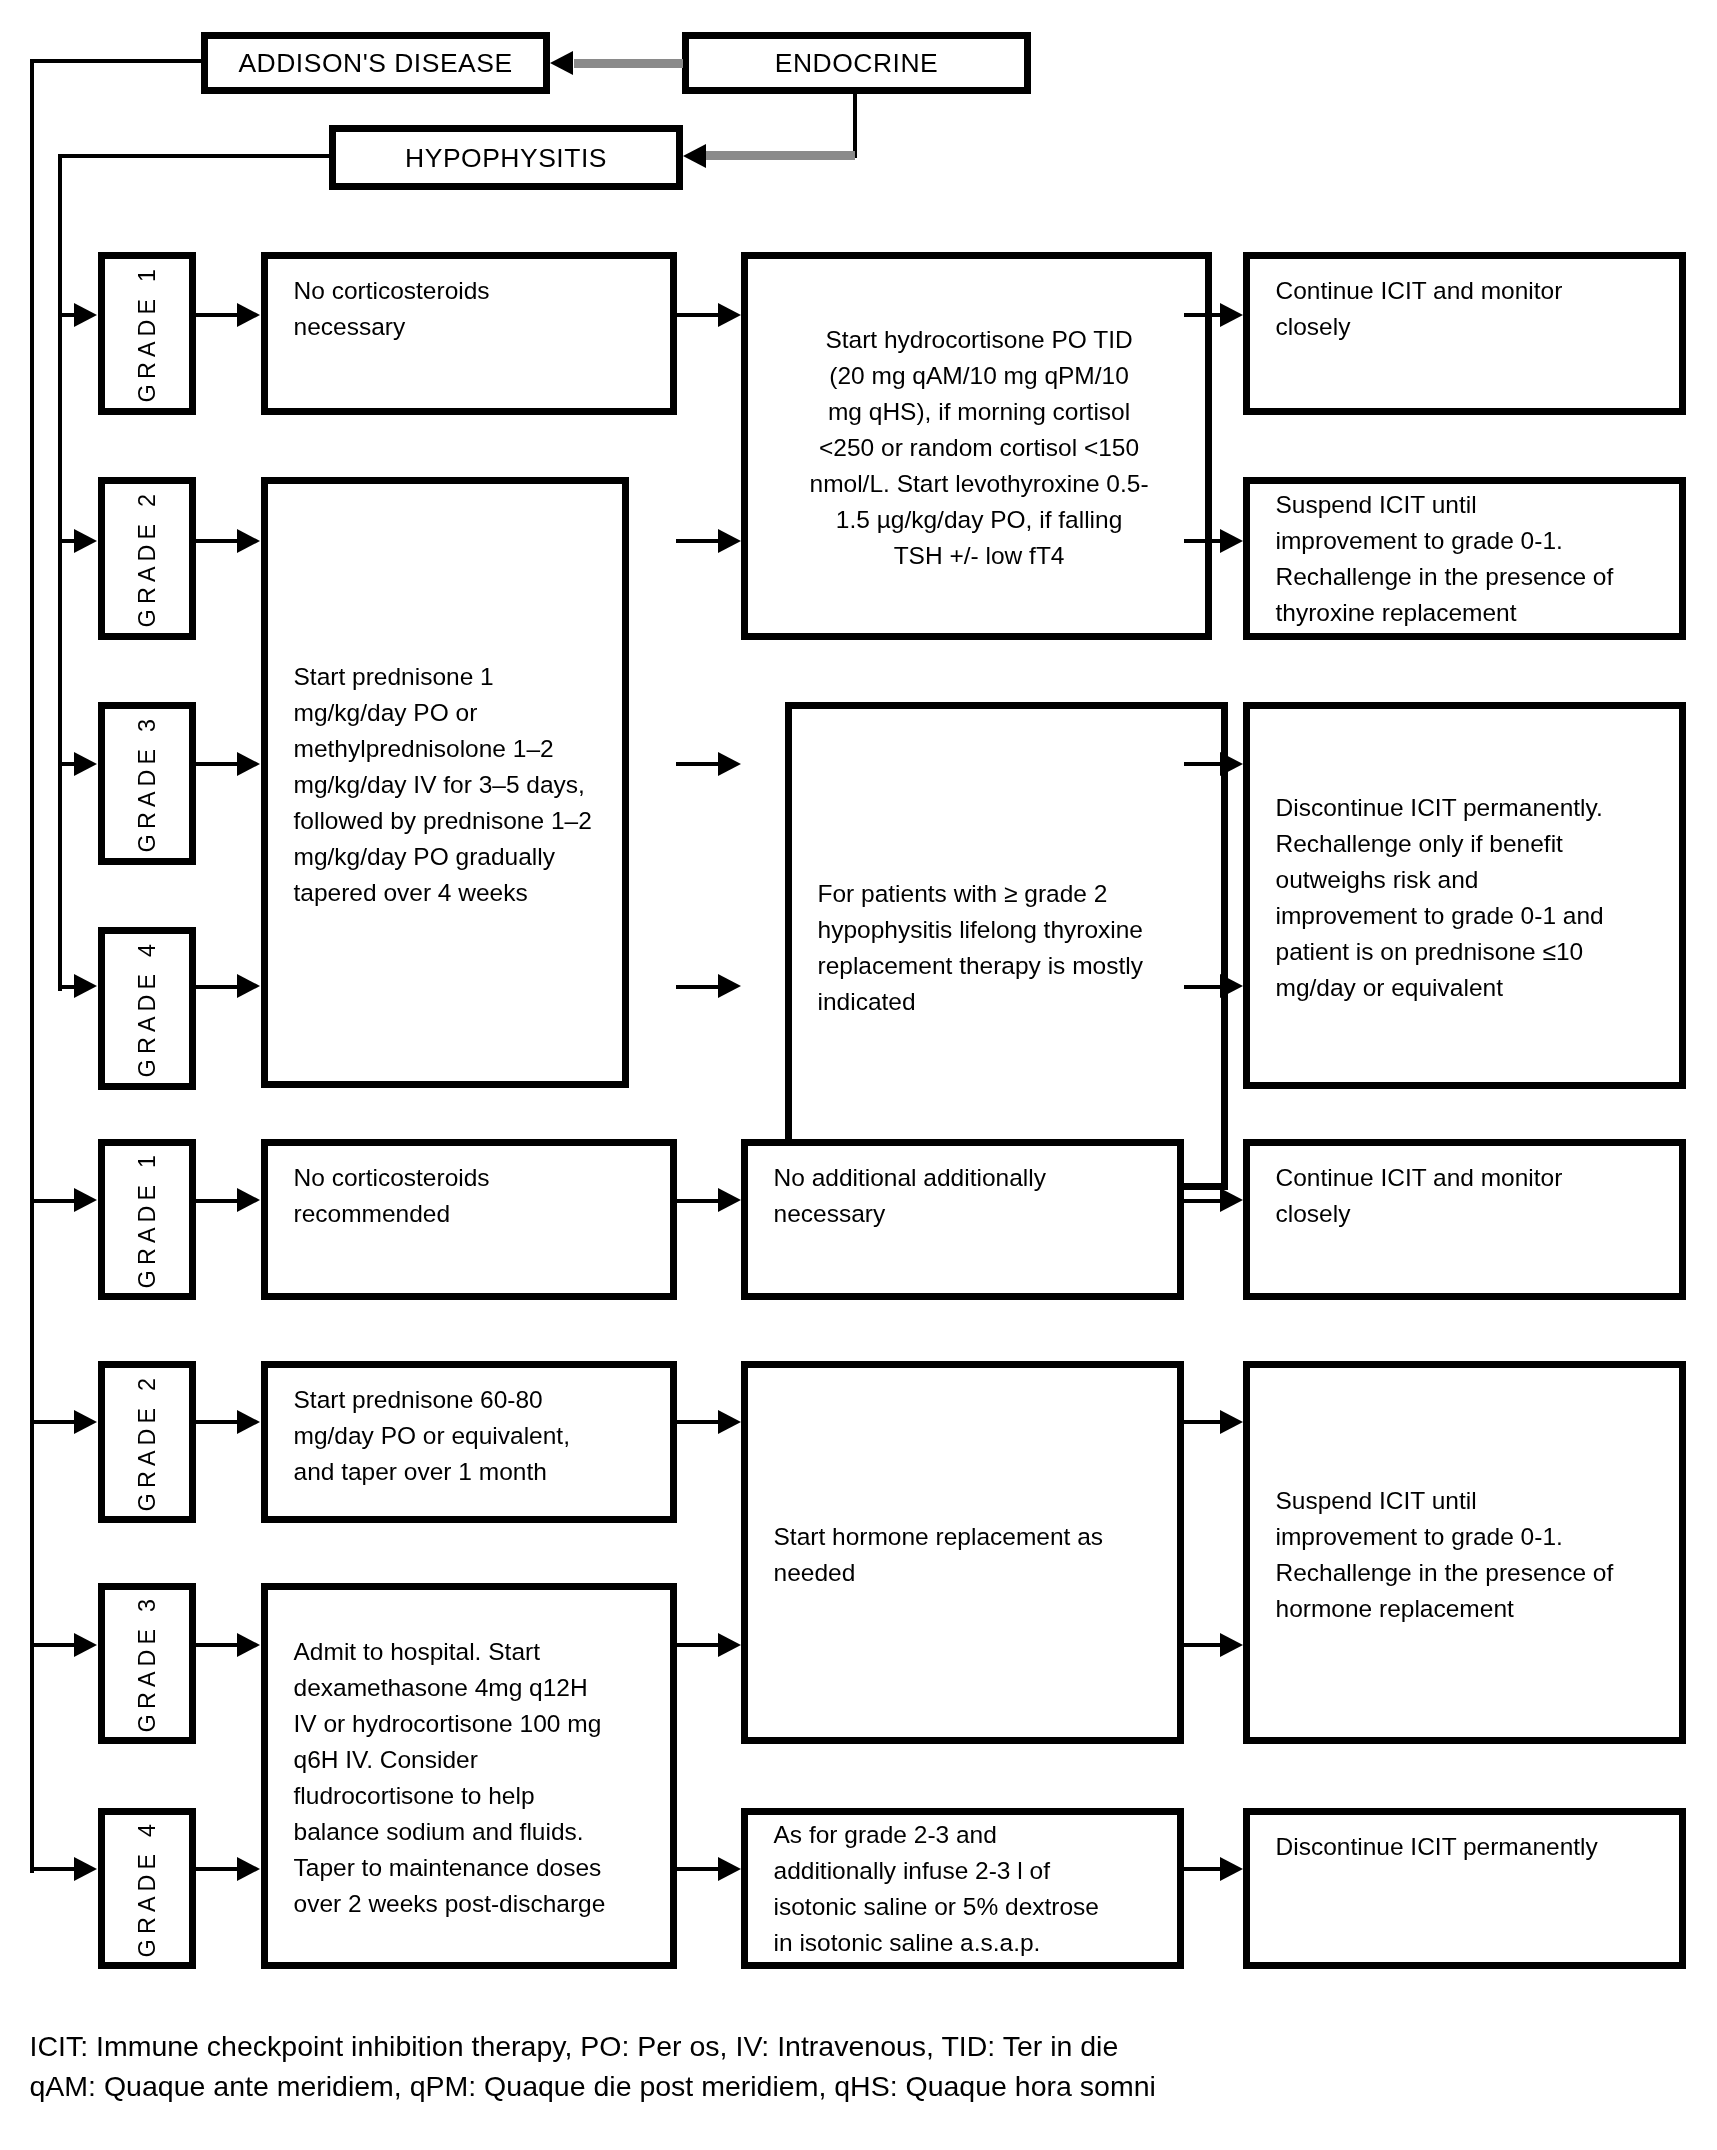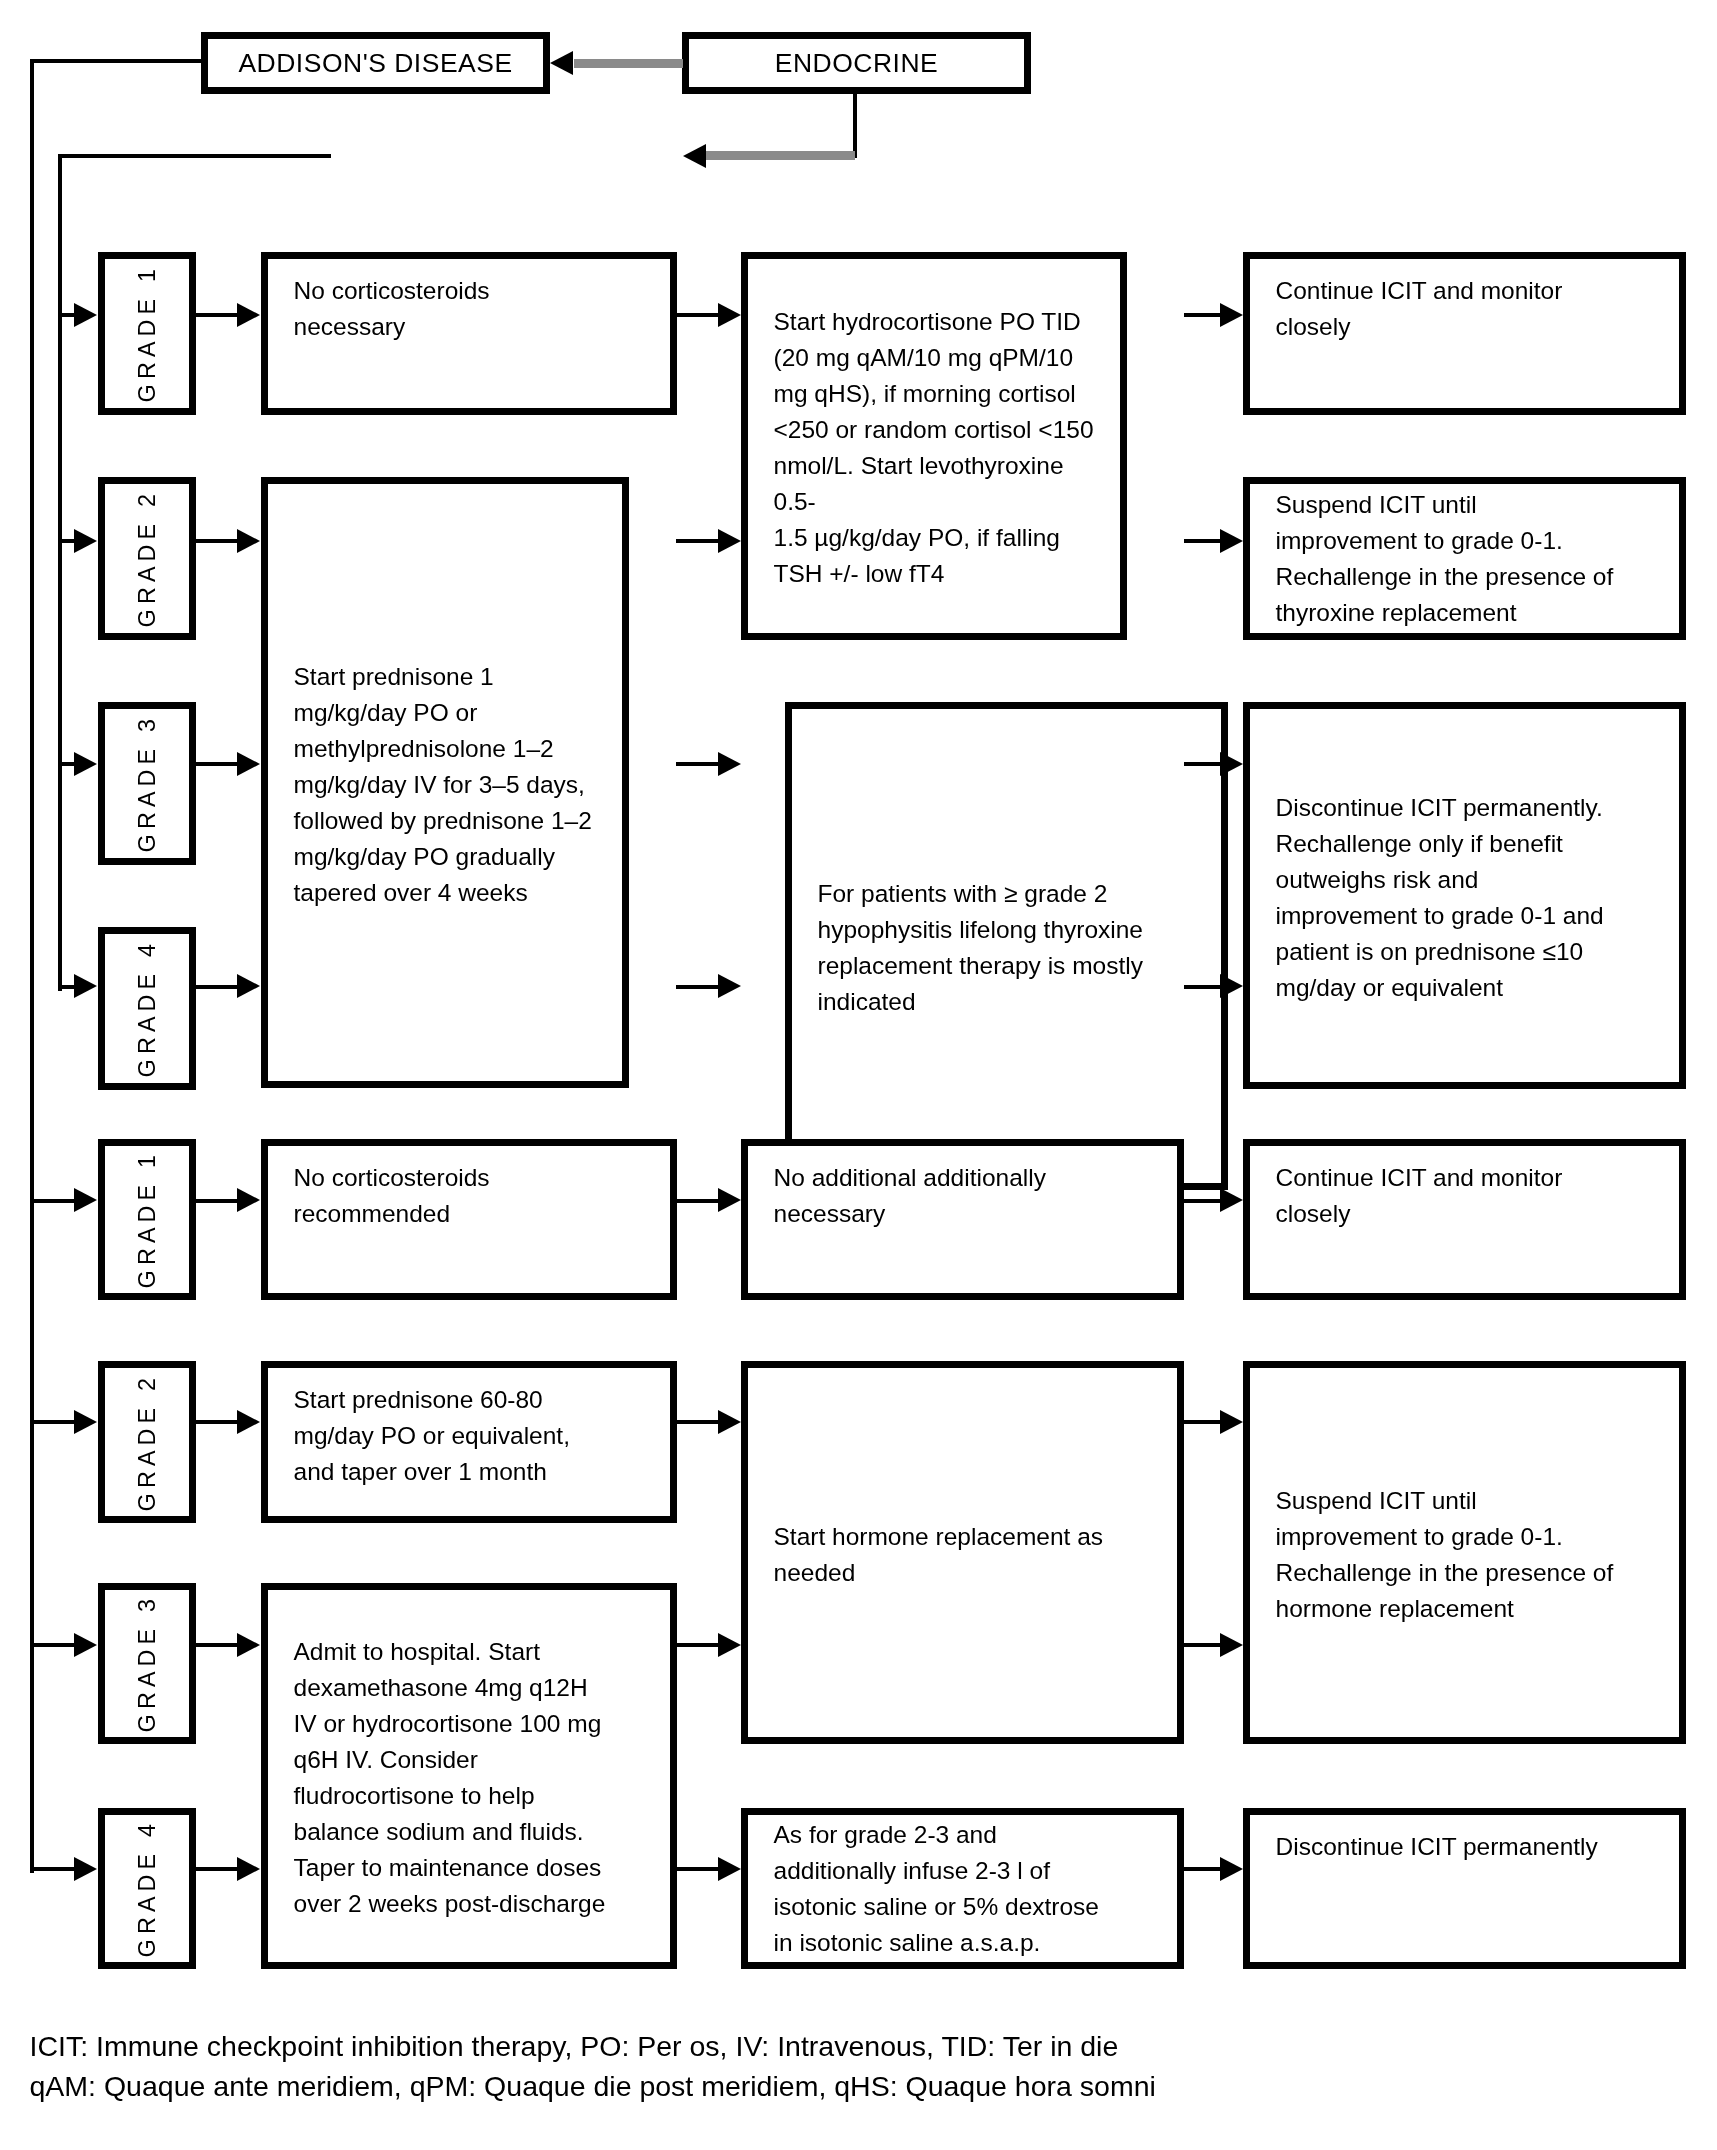--- a/index.html
+++ b/index.html
@@ -51,41 +51,42 @@
     font-size:28.5px;line-height:40px;white-space:nowrap;
   }
 </style>
 </head>
 <body>
 
 <div id="canvas">
 
   <div class="box hdr" style="left:201px;top:32px;width:349px;height:62px;">ADDISON'S DISEASE</div>
   <div class="box hdr" style="left:682px;top:32px;width:349px;height:62px;">ENDOCRINE</div>
+  <div class="box hdr" style="left:329px;top:125px;width:354px;height:65px;">HYPOPHYSITIS</div>
 
   <div class="box grade" style="left:98px;top:252px;width:98px;height:163px;">
     <span class="glabel">GRADE 1</span></div>
   <div class="box grade" style="left:98px;top:477px;width:98px;height:163px;">
     <span class="glabel">GRADE 2</span></div>
   <div class="box grade" style="left:98px;top:702px;width:98px;height:163px;">
     <span class="glabel">GRADE 3</span></div>
   <div class="box grade" style="left:98px;top:927px;width:98px;height:163px;">
     <span class="glabel">GRADE 4</span></div>
 
   <div class="box" style="left:261px;top:252px;width:416px;height:163px;">No corticosteroids
 necessary</div>
   <div class="box vcenter" style="left:261px;top:477px;width:368px;height:611px;">Start prednisone 1
 mg/kg/day PO or
 methylprednisolone 1–2
 mg/kg/day IV for 3–5 days,
 followed by prednisone 1–2
 mg/kg/day PO gradually
 tapered over 4 weeks</div>
 
-  <div class="box vcenter" style="left:741px;top:252px;width:386px;height:388px;">Start hydrocortisone PO TID
+  <div class="box vcenter" style="left:741px;top:252px;width:471px;height:388px;text-align:center;">Start hydrocortisone PO TID
 (20 mg qAM/10 mg qPM/10
 mg qHS), if morning cortisol
 &lt;250 or random cortisol &lt;150
 nmol/L. Start levothyroxine 0.5-
 1.5 µg/kg/day PO, if falling
 TSH +/- low fT4</div>
   <div class="box vcenter" style="left:785px;top:702px;width:443px;height:488px;">For patients with ≥ grade 2
 hypophysitis lifelong thyroxine
 replacement therapy is mostly
 indicated</div>

